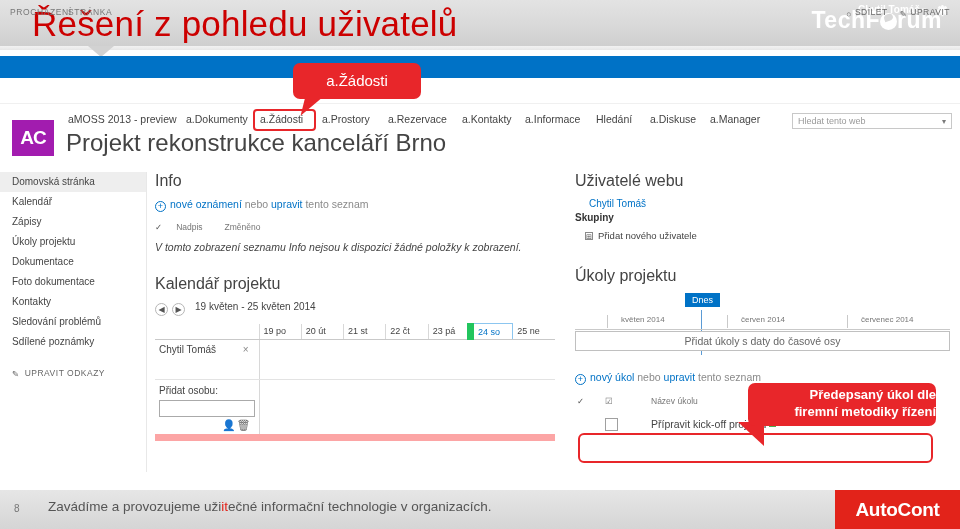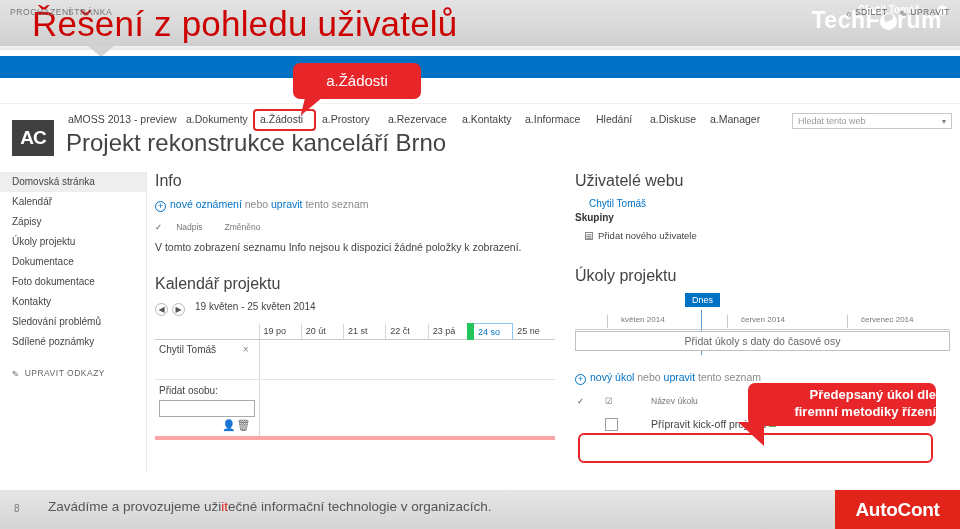--- a/index.html
+++ b/index.html
@@ -105,21 +105,21 @@
     font-size: 9px; color: #9a9a9a; white-space: nowrap;
   }
   .search-box .dd {
     position: absolute; right: 5px; top: 3px;
     font-size: 8px; color: #7a7a7a;
   }
 
   
   .ac-logo {
     position: absolute; left: 12px; top: 120px;
-    width: 42px; height: 36px; background: #404040;
+    width: 42px; height: 36px; background: #a21caf;
     color: #ffffff; font-weight: bold; font-size: 19px;
     text-align: center; line-height: 36px; letter-spacing: -1px;
   }
   .site-title {
     position: absolute; left: 66px; top: 129px;
     font-size: 24px; color: #444444; font-weight: 400;
     white-space: nowrap;
   }
 
   
@@ -161,21 +161,21 @@
   .newlink .blue { color: #0072c6; }
   .newlink .grey { color: #8a8a8a; }
 
   .list-head {
     margin-top: 10px; font-size: 8.5px; color: #767676;
     white-space: nowrap;
   }
   .list-head .chk { color: #555555; margin-right: 14px; }
   .list-head .c1 { margin-right: 22px; }
   .empty-msg {
-    margin-top: 9px; font-size: 10.5px; color: #444444; white-space: nowrap;
+    margin-top: 9px; font-size: 10.5px; color: #444444; white-space: nowrap; font-style: italic;
   }
 
   
   .cal-nav { font-size: 10px; color: #444444; white-space: nowrap; margin-bottom: 7px; }
   .cal-nav .arrow {
     display: inline-block; width: 13px; height: 13px; border-radius: 50%;
     border: 1px solid #b6b6b6; color: #555; font-size: 8px; line-height: 11px;
     text-align: center; margin-right: 4px; vertical-align: -2px;
   }
   .cal-nav .range { margin-left: 6px; }
@@ -185,21 +185,21 @@
     font-weight: normal; font-size: 9px; color: #444444;
     text-align: left; padding: 2px 4px; height: 16px;
   }
   .cal-grid th.spacer, .cal-grid td.namecell { width: 104px; border-right: 1px solid #d8d8d8; }
   .cal-grid th.day { border-left: 1px solid #d8d8d8; border-bottom: 1px solid #c9c9c9; }
   .cal-grid th.day.today { color: #0072c6; border-top: 1px solid #8cc6f0; border-left:7px solid #22c55e; border-right:1px solid #8cc6f0; }
   .cal-grid th.spacer { border-bottom: 1px solid #c9c9c9; }
   .cal-row-person td { height: 40px; vertical-align: top; padding-top: 4px; border-bottom: 1px solid #e3e3e3; }
   .cal-row-person .pname { font-size: 10px; color: #444444; }
   .cal-row-person .x { float: right; color: #888888; font-size: 10px; margin-right: 6px; }
-  .cal-add td { height: 58px; vertical-align: top; padding-top: 5px; border-bottom: 4px solid #fca5a5; }
+  .cal-add td { height: 58px; vertical-align: top; padding-top: 5px; border-bottom: 7px solid #fca5a5; }
   .cal-add .lbl { font-size: 10px; color: #444444; }
   .cal-add .inp {
     margin-top: 4px; width: 96px; height: 17px;
     border: 1px solid #aaaaaa; background: #ffffff;
   }
   .cal-add .pickers { margin-top: 2px; text-align: right; padding-right: 4px; font-size: 11px; color: #666; }
 
   
   .user-link { font-size: 10px; color: #0072c6; margin-left: 14px; }
   .groups-lbl { font-size: 10px; color: #333333; font-weight: bold; margin-top: 3px; }

